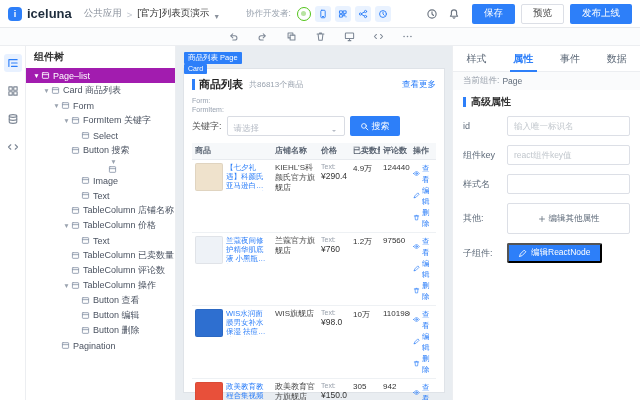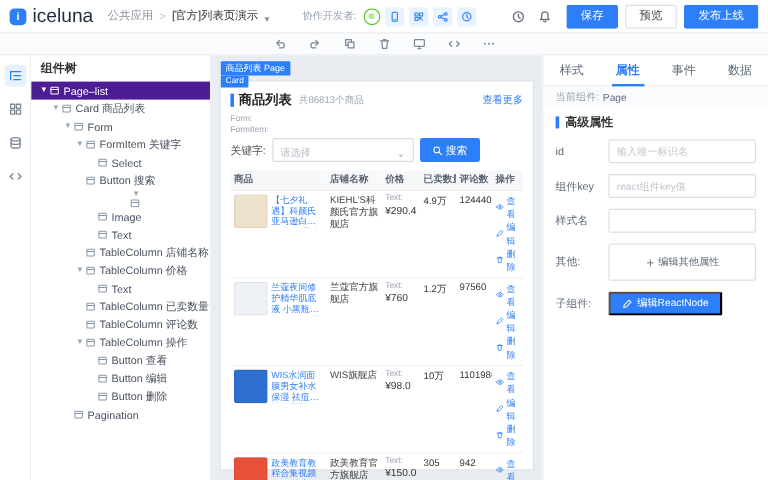--- a/index.html
+++ b/index.html
@@ -3,21 +3,21 @@
 <meta charset="utf-8">
 <style>
   *{box-sizing:border-box;margin:0;padding:0}
   html,body{width:640px;height:400px;overflow:hidden}
   body{position:relative;font-family:"Liberation Sans","DejaVu Sans",sans-serif;font-size:10px;color:#333;background:#fff}
   svg{display:block}
 
   
   .topbar{position:absolute;top:0;left:0;right:0;height:28px;background:#fff;border-bottom:1px solid #e8eaed;display:flex;align-items:center;padding:0 8px;z-index:9}
   .logo-mark{width:14px;height:14px;border-radius:4px;background:#2d7ff9;color:#fff;font-size:9px;font-weight:bold;display:flex;align-items:center;justify-content:center}
-  .brand{font-size:16px;font-weight:normal;color:#1f2d3d;margin:0 12px 0 5px}
+  .brand{font-size:13px;font-weight:bold;color:#1f2d3d;margin:0 12px 0 5px}
   .crumb{display:flex;align-items:flex-end;font-size:9.5px;color:#8a919c}
   .crumb .sep{margin:0 5px;color:#c0c6cf}
   .crumb .page{color:#333}
   .crumb .caret{margin-left:4px;color:#8a919c;font-size:7px}
   .collab{display:flex;align-items:center;margin-left:26px;gap:4px}
   .collab-label{font-size:8.5px;color:#9aa3af;margin-right:2px}
   .avatar{width:14px;height:14px;border-radius:50%;border:1.5px solid #52c41a;background:#fff;position:relative}
   .avatar::after{content:"";position:absolute;left:3px;top:3px;width:5px;height:5px;border-radius:50%;background:#b7e3a1}
   .chip{width:16px;height:16px;border-radius:3px;background:#e9f2ff;color:#2d7ff9;display:flex;align-items:center;justify-content:center}
   .chip svg{width:10px;height:10px}
@@ -40,21 +40,21 @@
   .strip-icon svg{width:12px;height:12px}
   .strip-icon.active{background:#e8f1ff;color:#2d7ff9}
 
   
   .tree{position:absolute;top:46px;bottom:0;left:26px;width:150px;background:#fff;border-right:1px solid #eceef1;overflow:hidden;z-index:7}
   .tree-title{height:22px;display:flex;align-items:center;padding:0 8px;font-size:10px;font-weight:bold;color:#333}
   .tree-row{height:15px;display:flex;align-items:center;font-size:9px;color:#4a5260;white-space:nowrap;overflow:hidden;cursor:pointer}
   .tree-row .t-caret{width:9px;font-size:6.5px;color:#9aa3af;text-align:center;flex-shrink:0}
   .tree-row .t-icon{width:9px;height:9px;margin:0 3px 0 0;color:#8a96a8;flex-shrink:0}
   .tree-row .t-icon svg{width:9px;height:9px}
-  .tree-row.selected{background:#4c1d95;color:#fff}
+  .tree-row.selected{background:#a21caf;color:#fff}
   .tree-row.selected .t-caret,.tree-row.selected .t-icon{color:#fff}
 
   
   .canvas{position:absolute;top:46px;bottom:0;left:176px;right:188px;background:#e9edf1;padding:5px 8px;overflow:hidden;z-index:6}
   .page-tag{display:inline-block;background:#2d7ff9;color:#fff;font-size:7.5px;padding:1px 4px;border-radius:1px}
   .page-card{position:relative;background:#fff;margin-top:5px;height:calc(100% - 21px);padding:8px;box-shadow:0 0 0 1px #dfe3e8}
   .card-chip{position:absolute;top:-5px;left:0;background:#2d7ff9;color:#fff;font-size:7px;padding:0 4px;line-height:10px;border-radius:1px}
   .card-head{display:flex;align-items:center}
   .card-bar{width:3px;height:11px;background:#2d7ff9;margin-right:4px}
   .card-title{font-size:11px;font-weight:bold;color:#222}

